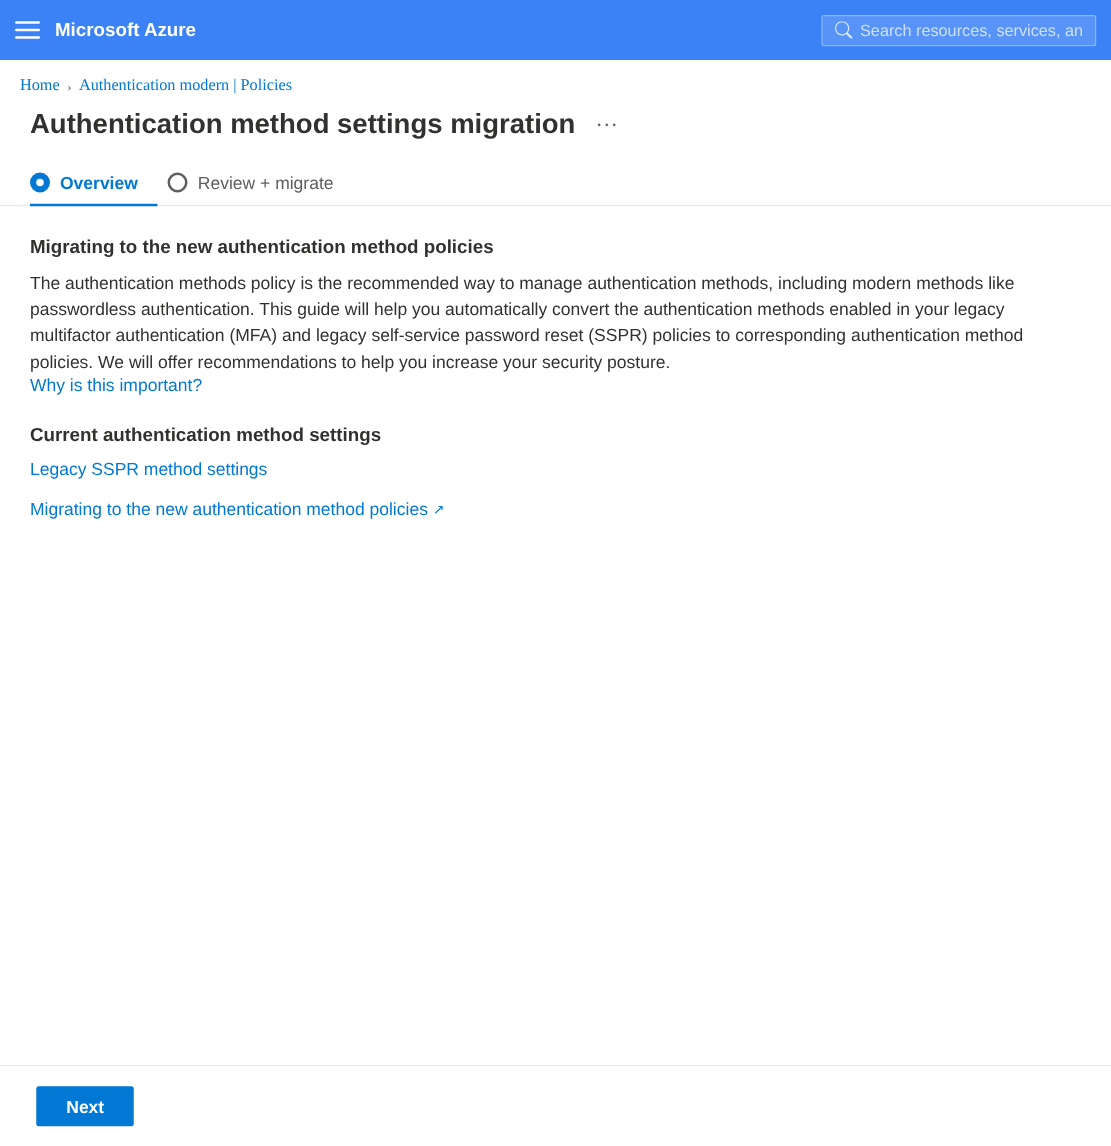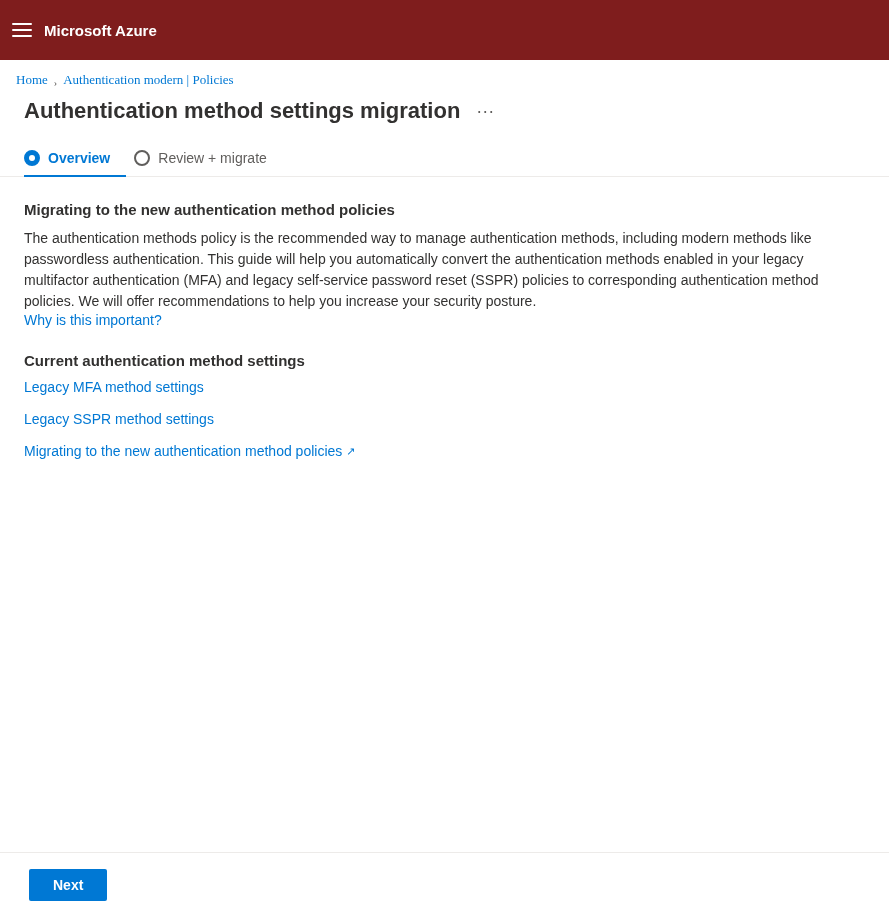--- a/index.html
+++ b/index.html
@@ -1,22 +1,22 @@
 <!DOCTYPE html>
 <html><head>
   <meta charset="utf-8">
   <style>
     * { box-sizing: border-box; margin: 0; padding: 0; }
     body { font-family: 'Segoe UI', Arial, sans-serif; font-size: 14px; color: #323130; background: #fff; height: 917px; width: 889px; overflow: hidden; display: flex; flex-direction: column; }
 
     
     .topbar {
-      background: #7f1d1d;
+      background: #3b82f6;
       color: #fff;
-      height: 60px;
+      height: 48px;
       display: flex;
       align-items: center;
       padding: 0 12px;
       gap: 12px;
       flex-shrink: 0;
     }
     .topbar-hamburger {
       width: 20px; height: 20px;
       display: flex; flex-direction: column; justify-content: center; gap: 4px;
       cursor: pointer;
@@ -150,20 +150,26 @@
 </head>
 <body>
 
 <div class="topbar">
   <div class="topbar-hamburger">
     <span></span>
       <span></span>
       <span></span>
   </div>
   <span class="topbar-logo">Microsoft Azure</span>
+  <div class="topbar-search">
+    <svg class="search-icon-svg" width="14" height="14" viewBox="0 0 16 16" fill="currentColor">
+      <path d="M11.742 10.344a6.5 6.5 0 1 0-1.397 1.398h-.001c.03.04.062.078.098.115l3.85 3.85a1 1 0 0 0 1.415-1.414l-3.85-3.85a1.007 1.007 0 0 0-.115-.099zm-5.242 1.656a5.5 5.5 0 1 1 0-11 5.5 5.5 0 0 1 0 11z"></path>
+    </svg>
+    <input type="text" placeholder="Search resources, services, an" style="">
+  </div>
 </div>
 
 <nav class="breadcrumb">
   <a href="#">Home</a>
   <span class="breadcrumb-chevron">›</span>
   <a href="#">Authentication modern | Policies</a>
 </nav>
 
 <div class="page-title-area">
   <h1 class="page-title">Authentication method settings migration</h1>
@@ -184,23 +190,20 @@
 <div class="content">
   <div class="section-gap">
     <h2 class="section-title">Migrating to the new authentication method policies</h2>
     <p class="description">The authentication methods policy is the recommended way to manage authentication methods, including modern methods like passwordless authentication. This guide will help you automatically convert the authentication methods enabled in your legacy multifactor authentication (MFA) and legacy self-service password reset (SSPR) policies to corresponding authentication method policies. We will offer recommendations to help you increase your security posture.</p>
     <a href="#" class="link">Why is this important?</a>
   </div>
 
   <div class="section-gap">
     <h2 class="section-title">Current authentication method settings</h2>
     <div class="links-list">
-      <div>
-        <a href="#" class="link">Legacy MFA method settings</a>
-      </div>
       <div>
         <a href="#" class="link">Legacy SSPR method settings</a>
       </div>
       <div>
         <a href="#" class="link link-external">
           <span>Migrating to the new authentication method policies</span>
           <span class="external-icon">↗</span>
         </a>
       </div>
     </div>

